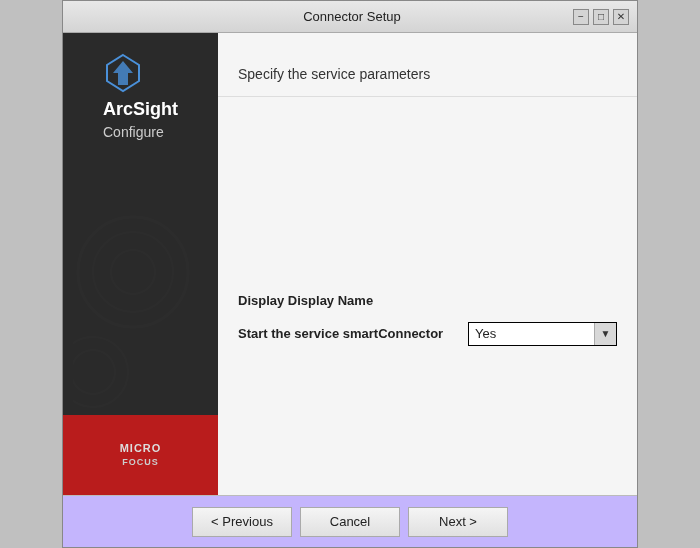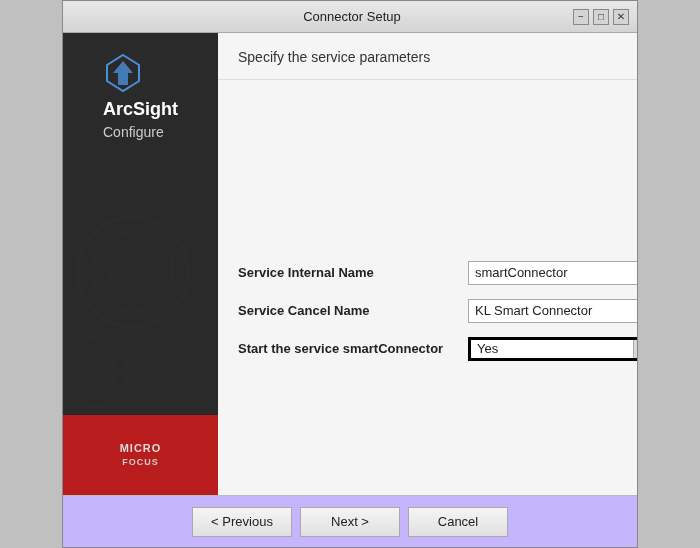--- a/index.html
+++ b/index.html
@@ -152,20 +152,21 @@
 
     .panel-header {
       padding: 16px 20px 14px 20px;
       border-bottom: 1px solid #ddd;
       background: #f5f5f5;
     }
     .panel-header-title {
       font-size: 14px;
       color: #333;
       font-weight: normal;
+      margin-top: 17px;
     }
 
     .panel-body {
       flex: 1;
       padding: 20px 20px;
       display: flex;
       flex-direction: column;
       justify-content: center;
     }
 
@@ -196,21 +197,21 @@
       padding: 2px 6px;
       font-size: 13px;
       color: #222;
       outline: none;
     }
 
     .form-select-wrapper {
       flex: 1;
       display: flex;
       align-items: center;
-      border: 3px solid #000000;
+      border: 1px solid #000000;
       background: #fff;
       height: 24px;
     }
 
     .form-select-text {
       flex: 1;
       padding: 2px 6px;
       font-size: 13px;
       color: #222;
       line-height: 20px;
@@ -311,43 +312,38 @@
 
     <div class="main-panel">
 
       <div class="panel-header">
         <div class="panel-header-title">Specify the service parameters</div>
       </div>
 
       <div class="panel-body">
         <div class="form-section">
 
+
           <div class="form-row">
-            <div class="form-label">Service Internal Name</div>
-            <input class="form-input" type="text" value="smartConnector" style="">
-          </div>
-
-          <div class="form-row">
-            <div class="form-label">Service Cancel Name</div>
-            <input class="form-input" type="text" value="KL Smart Connector" style="">
+            <div class="form-label">Display Display Name</div>
           </div>
 
           <div class="form-row">
             <div class="form-label">Start the service smartConnector</div>
             <div class="form-select-wrapper">
               <div class="form-select-text">Yes</div>
               <div class="form-select-arrow">▼</div>
             </div>
           </div>
 
         </div>
       </div>
 
     </div>
   </div>
 
   <div class="button-bar">
     <button class="btn">&lt; Previous</button>
+    <button class="btn">Cancel</button>
     <button class="btn">Next &gt;</button>
-    <button class="btn">Cancel</button>
   </div>
 
 </div>
 
 </body></html>

